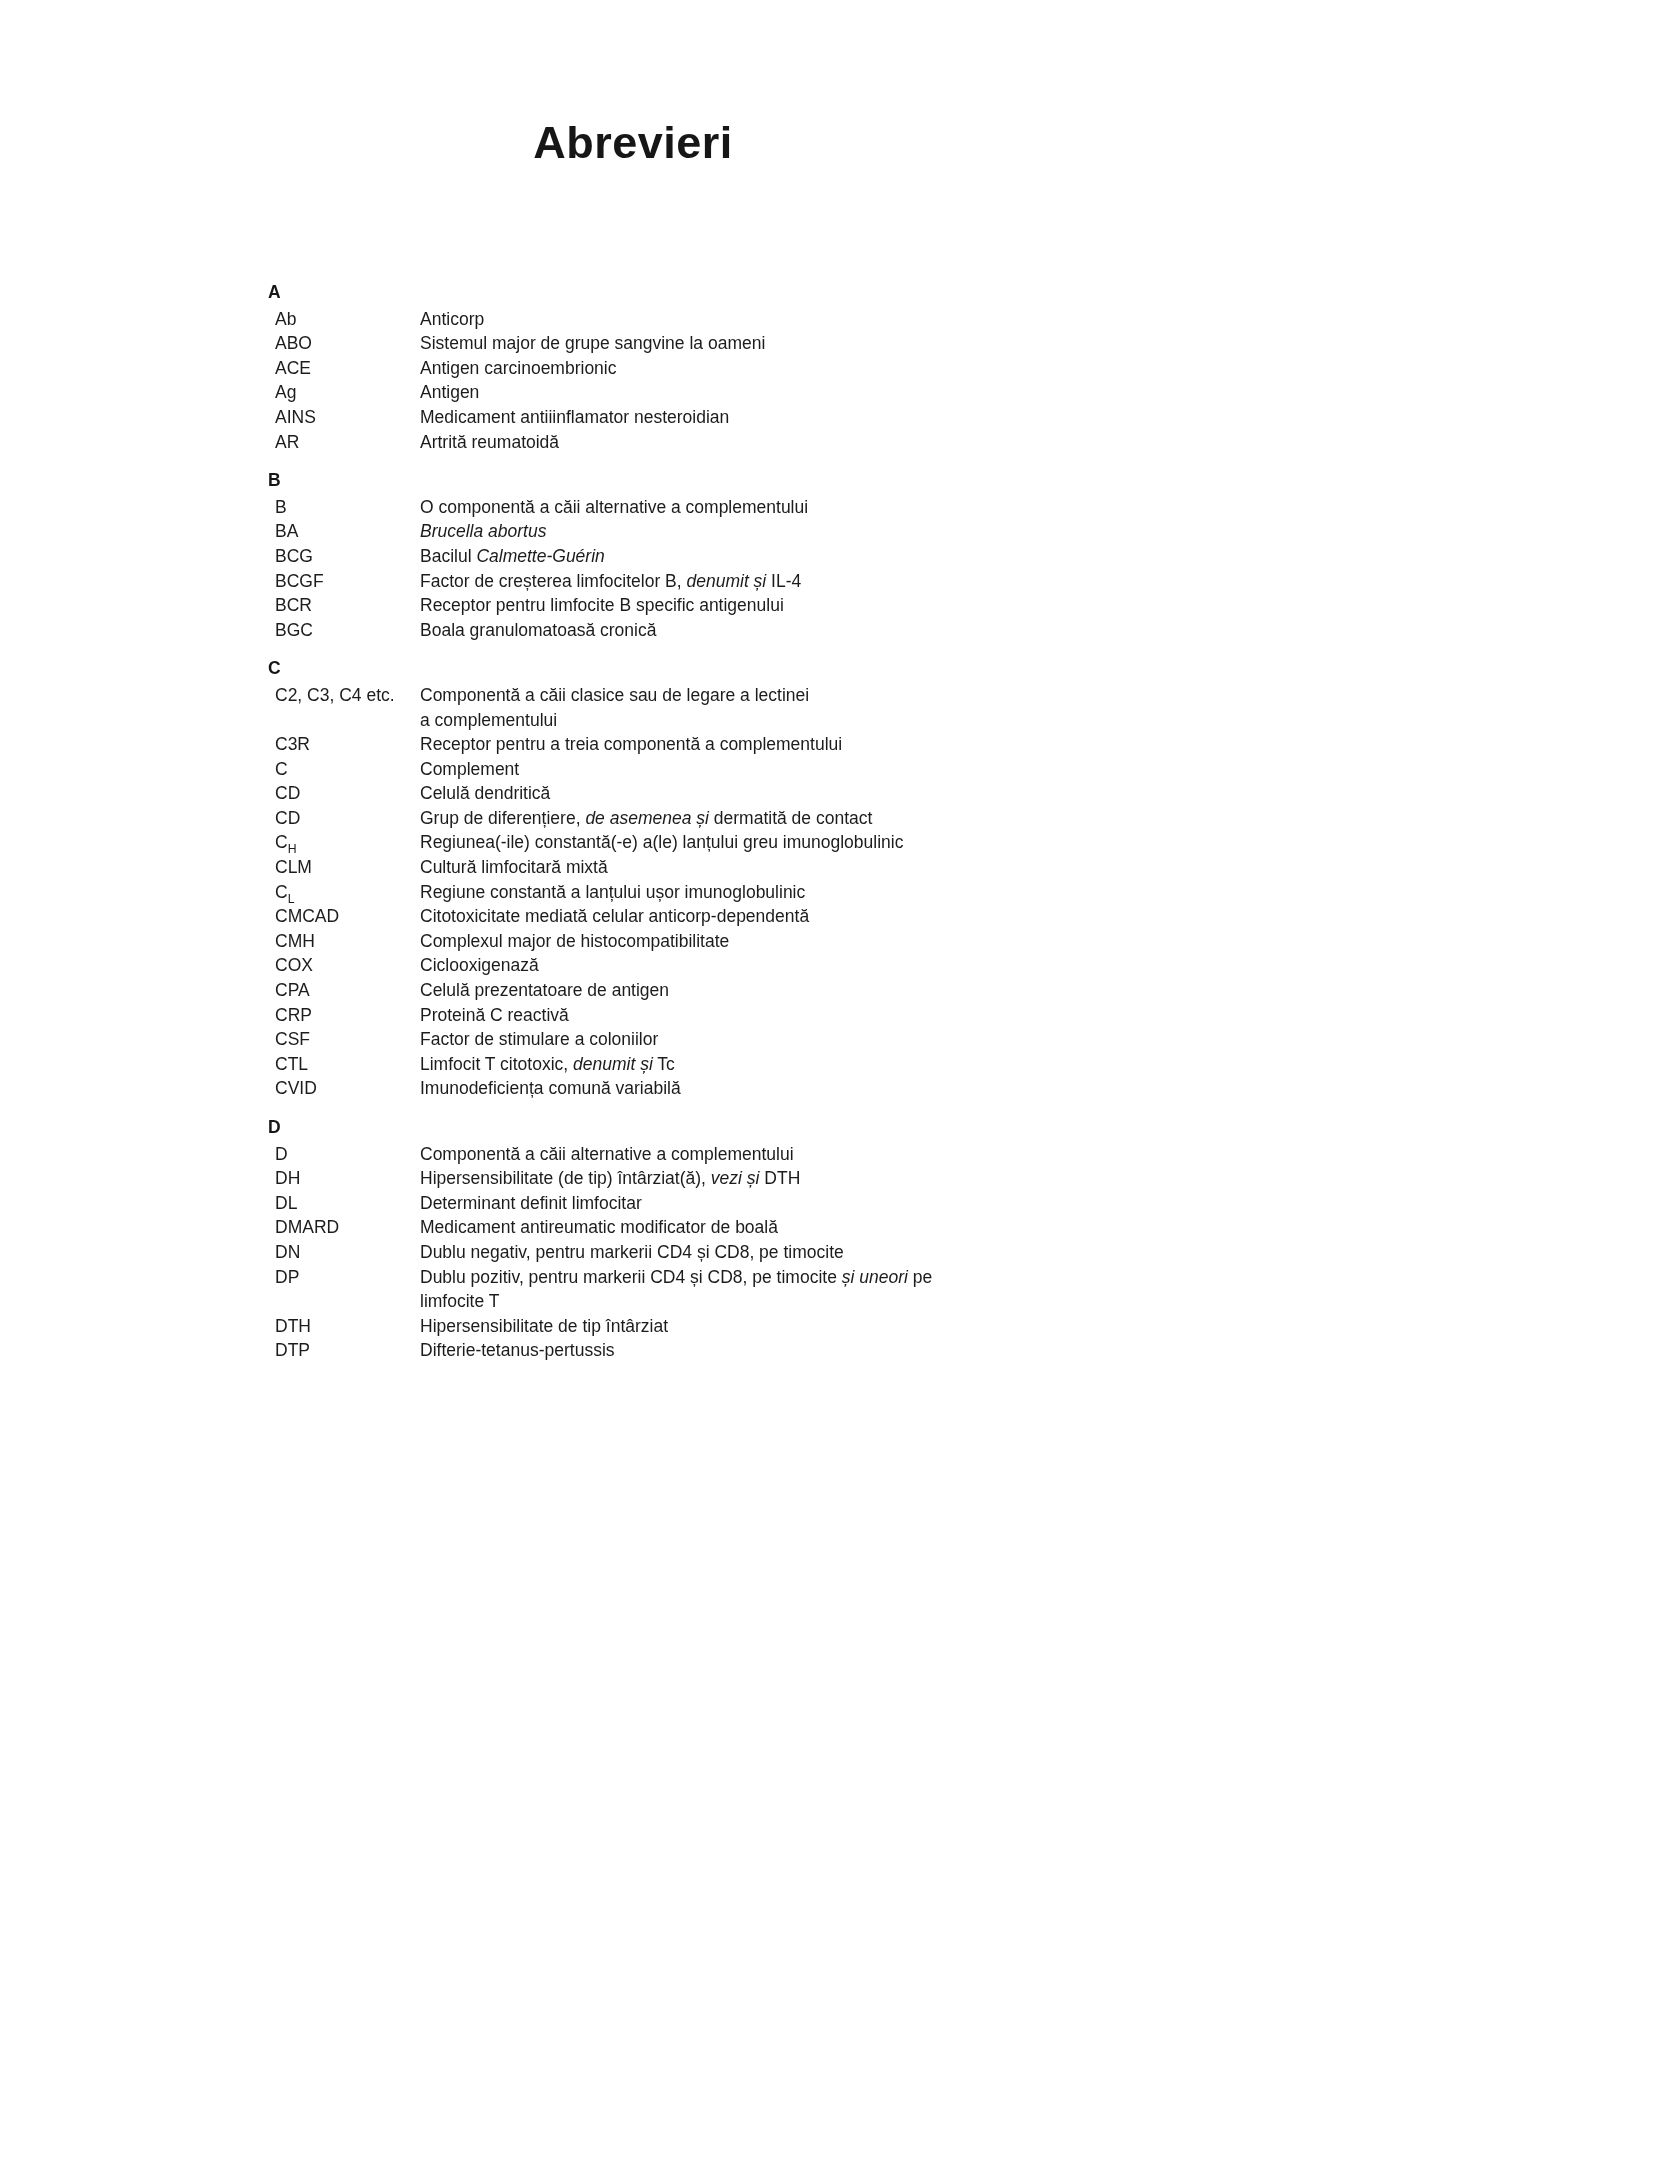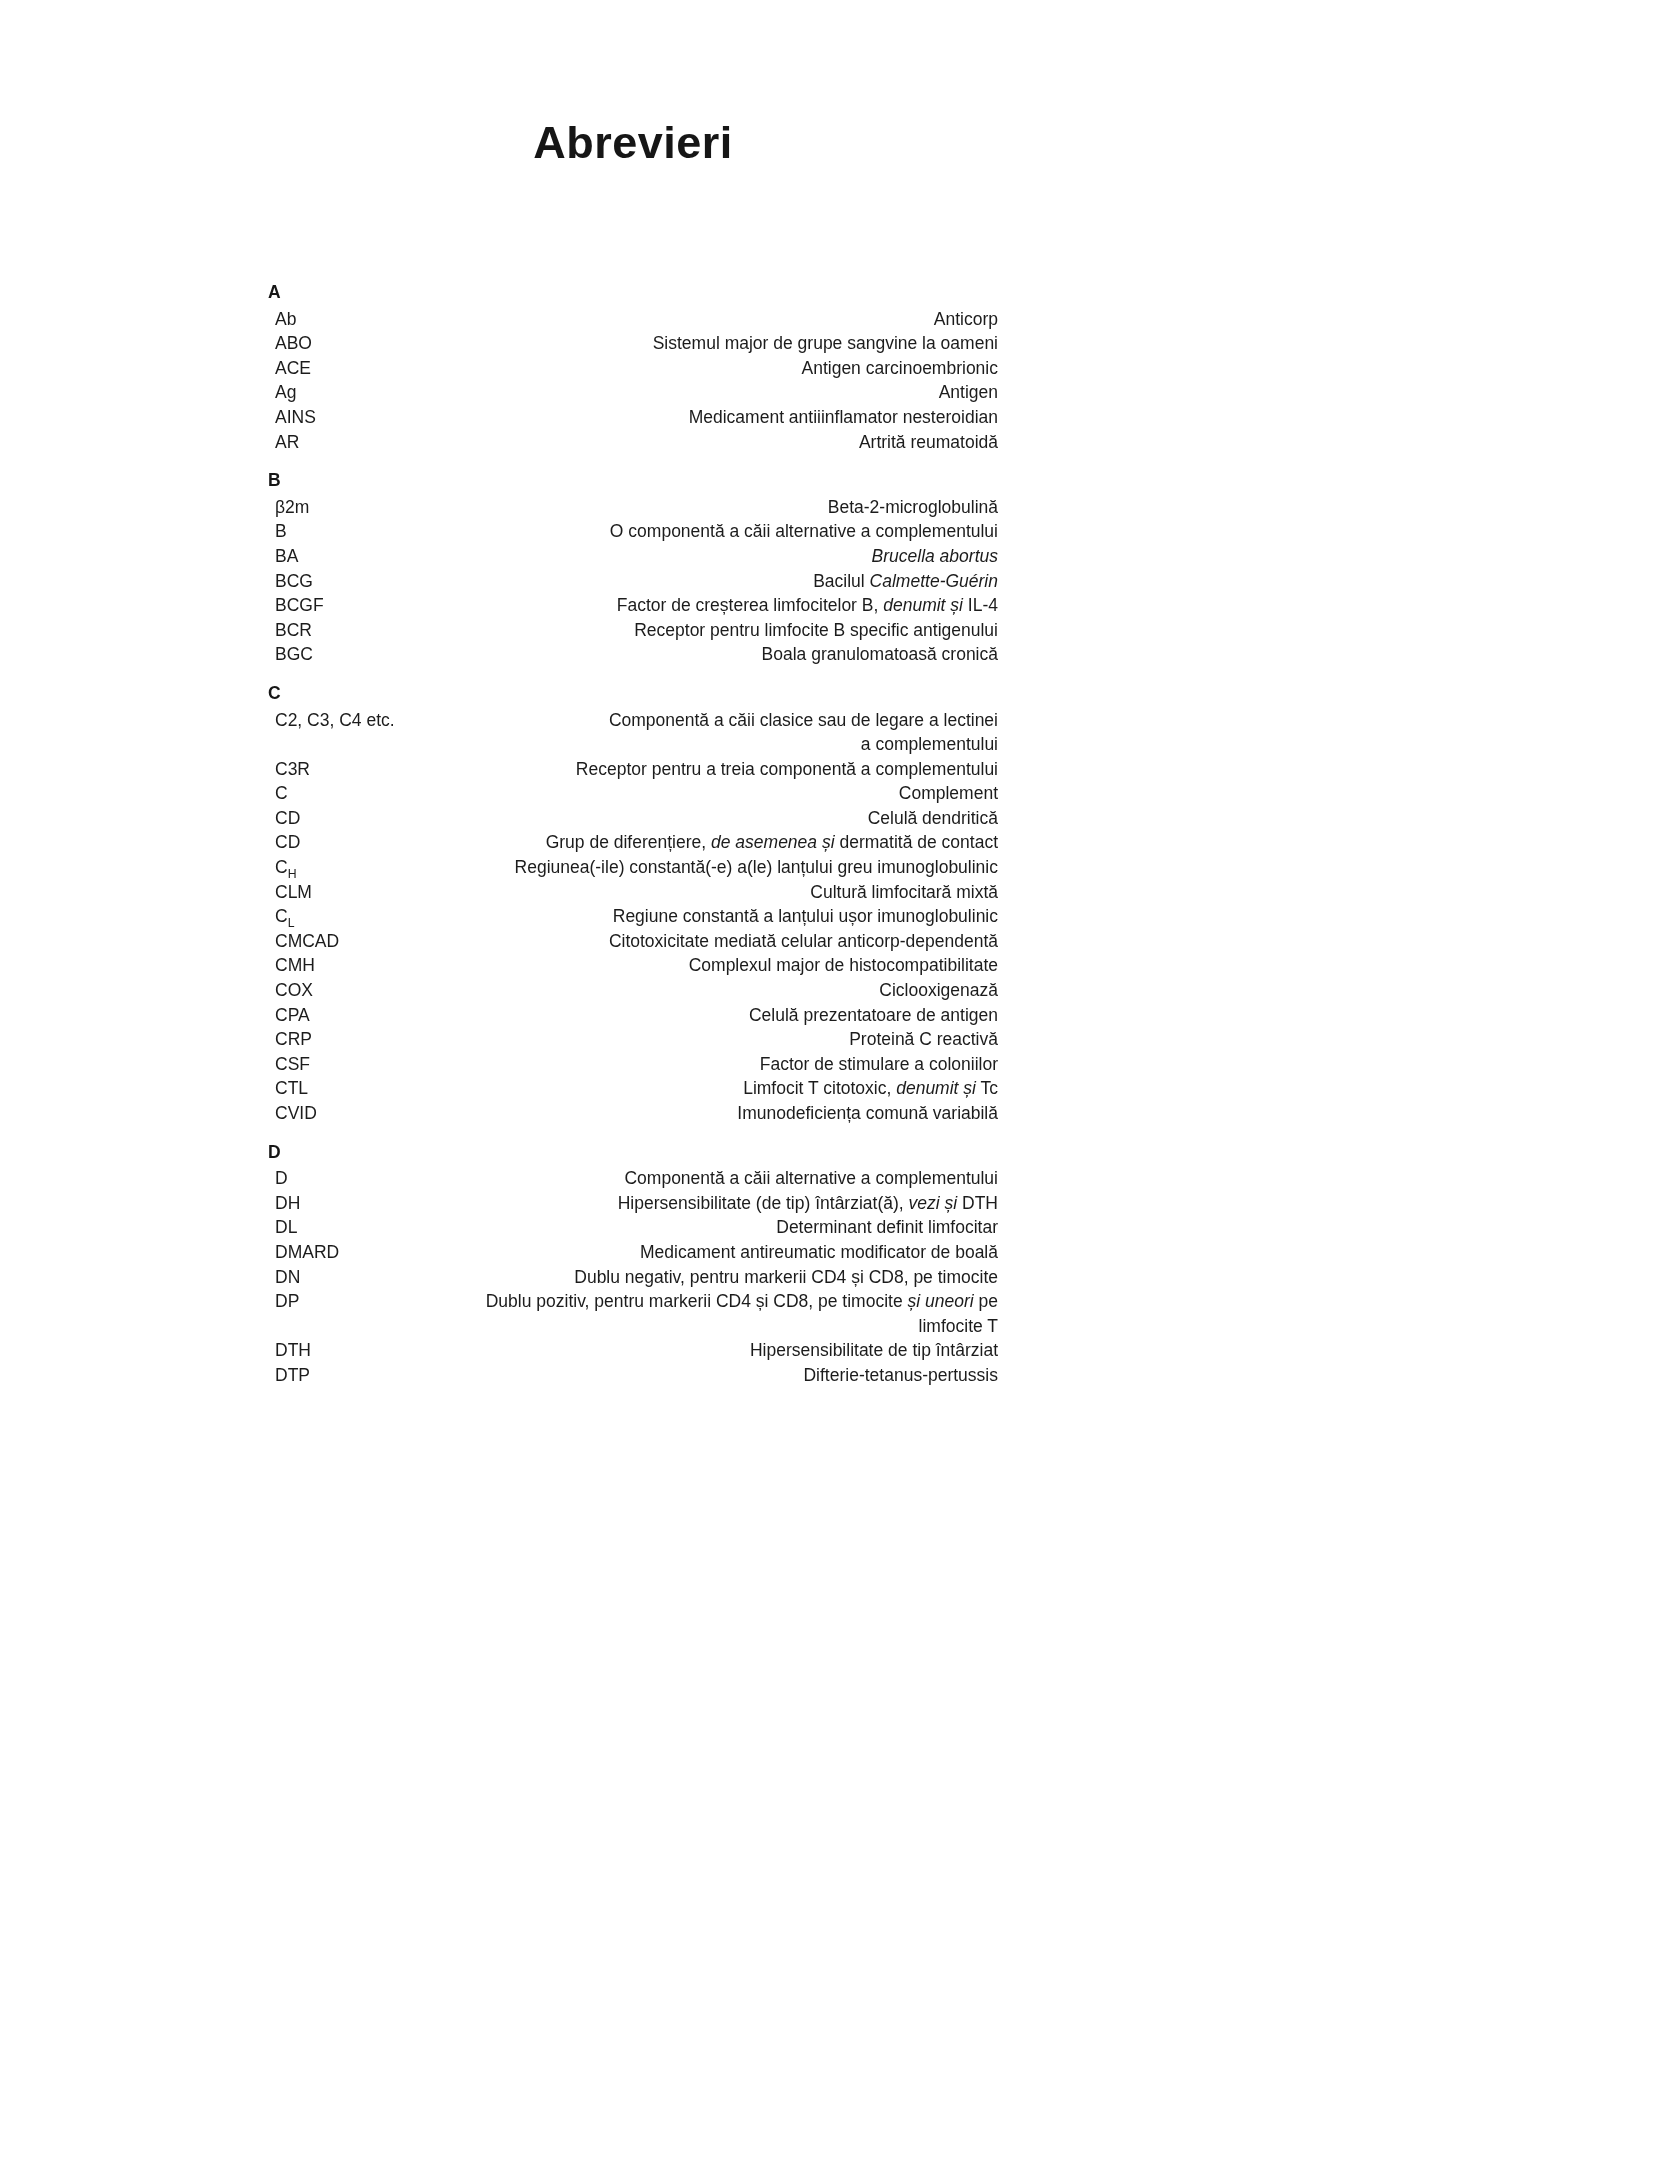--- a/index.html
+++ b/index.html
@@ -49,21 +49,20 @@
     display: flex;
     align-items: flex-start;
   }
   .abbr-cell {
     margin-left: 7px;
     width: 145px;
     flex-shrink: 0;
   }
   .def-cell {
     flex: 1;
-    text-align: right;
   }
   sub {
     font-size: 0.7em;
     line-height: 0;
   }
   i { }
 </style>
 </head>
 <body>
 
@@ -93,24 +92,20 @@
           <div class="def-cell"><span>Medicament antiiinflamator nesteroidian</span></div>
         </div>
         <div class="entry-row">
           <div class="abbr-cell"><span>AR</span></div>
           <div class="def-cell"><span>Artrită reumatoidă</span></div>
         </div>
       </section>
       <section class="section">
         <h2 class="section-letter">B</h2>
         <div class="entry-row">
-          <div class="abbr-cell"><span>β2m</span></div>
-          <div class="def-cell"><span>Beta-2-microglobulină</span></div>
-        </div>
-        <div class="entry-row">
           <div class="abbr-cell"><span>B</span></div>
           <div class="def-cell"><span>O componentă a căii alternative a complementului</span></div>
         </div>
         <div class="entry-row">
           <div class="abbr-cell"><span>BA</span></div>
           <div class="def-cell"><i>Brucella abortus</i></div>
         </div>
         <div class="entry-row">
           <div class="abbr-cell"><span>BCG</span></div>
           <div class="def-cell"><span>Bacilul </span><i>Calmette-Guérin</i></div>

